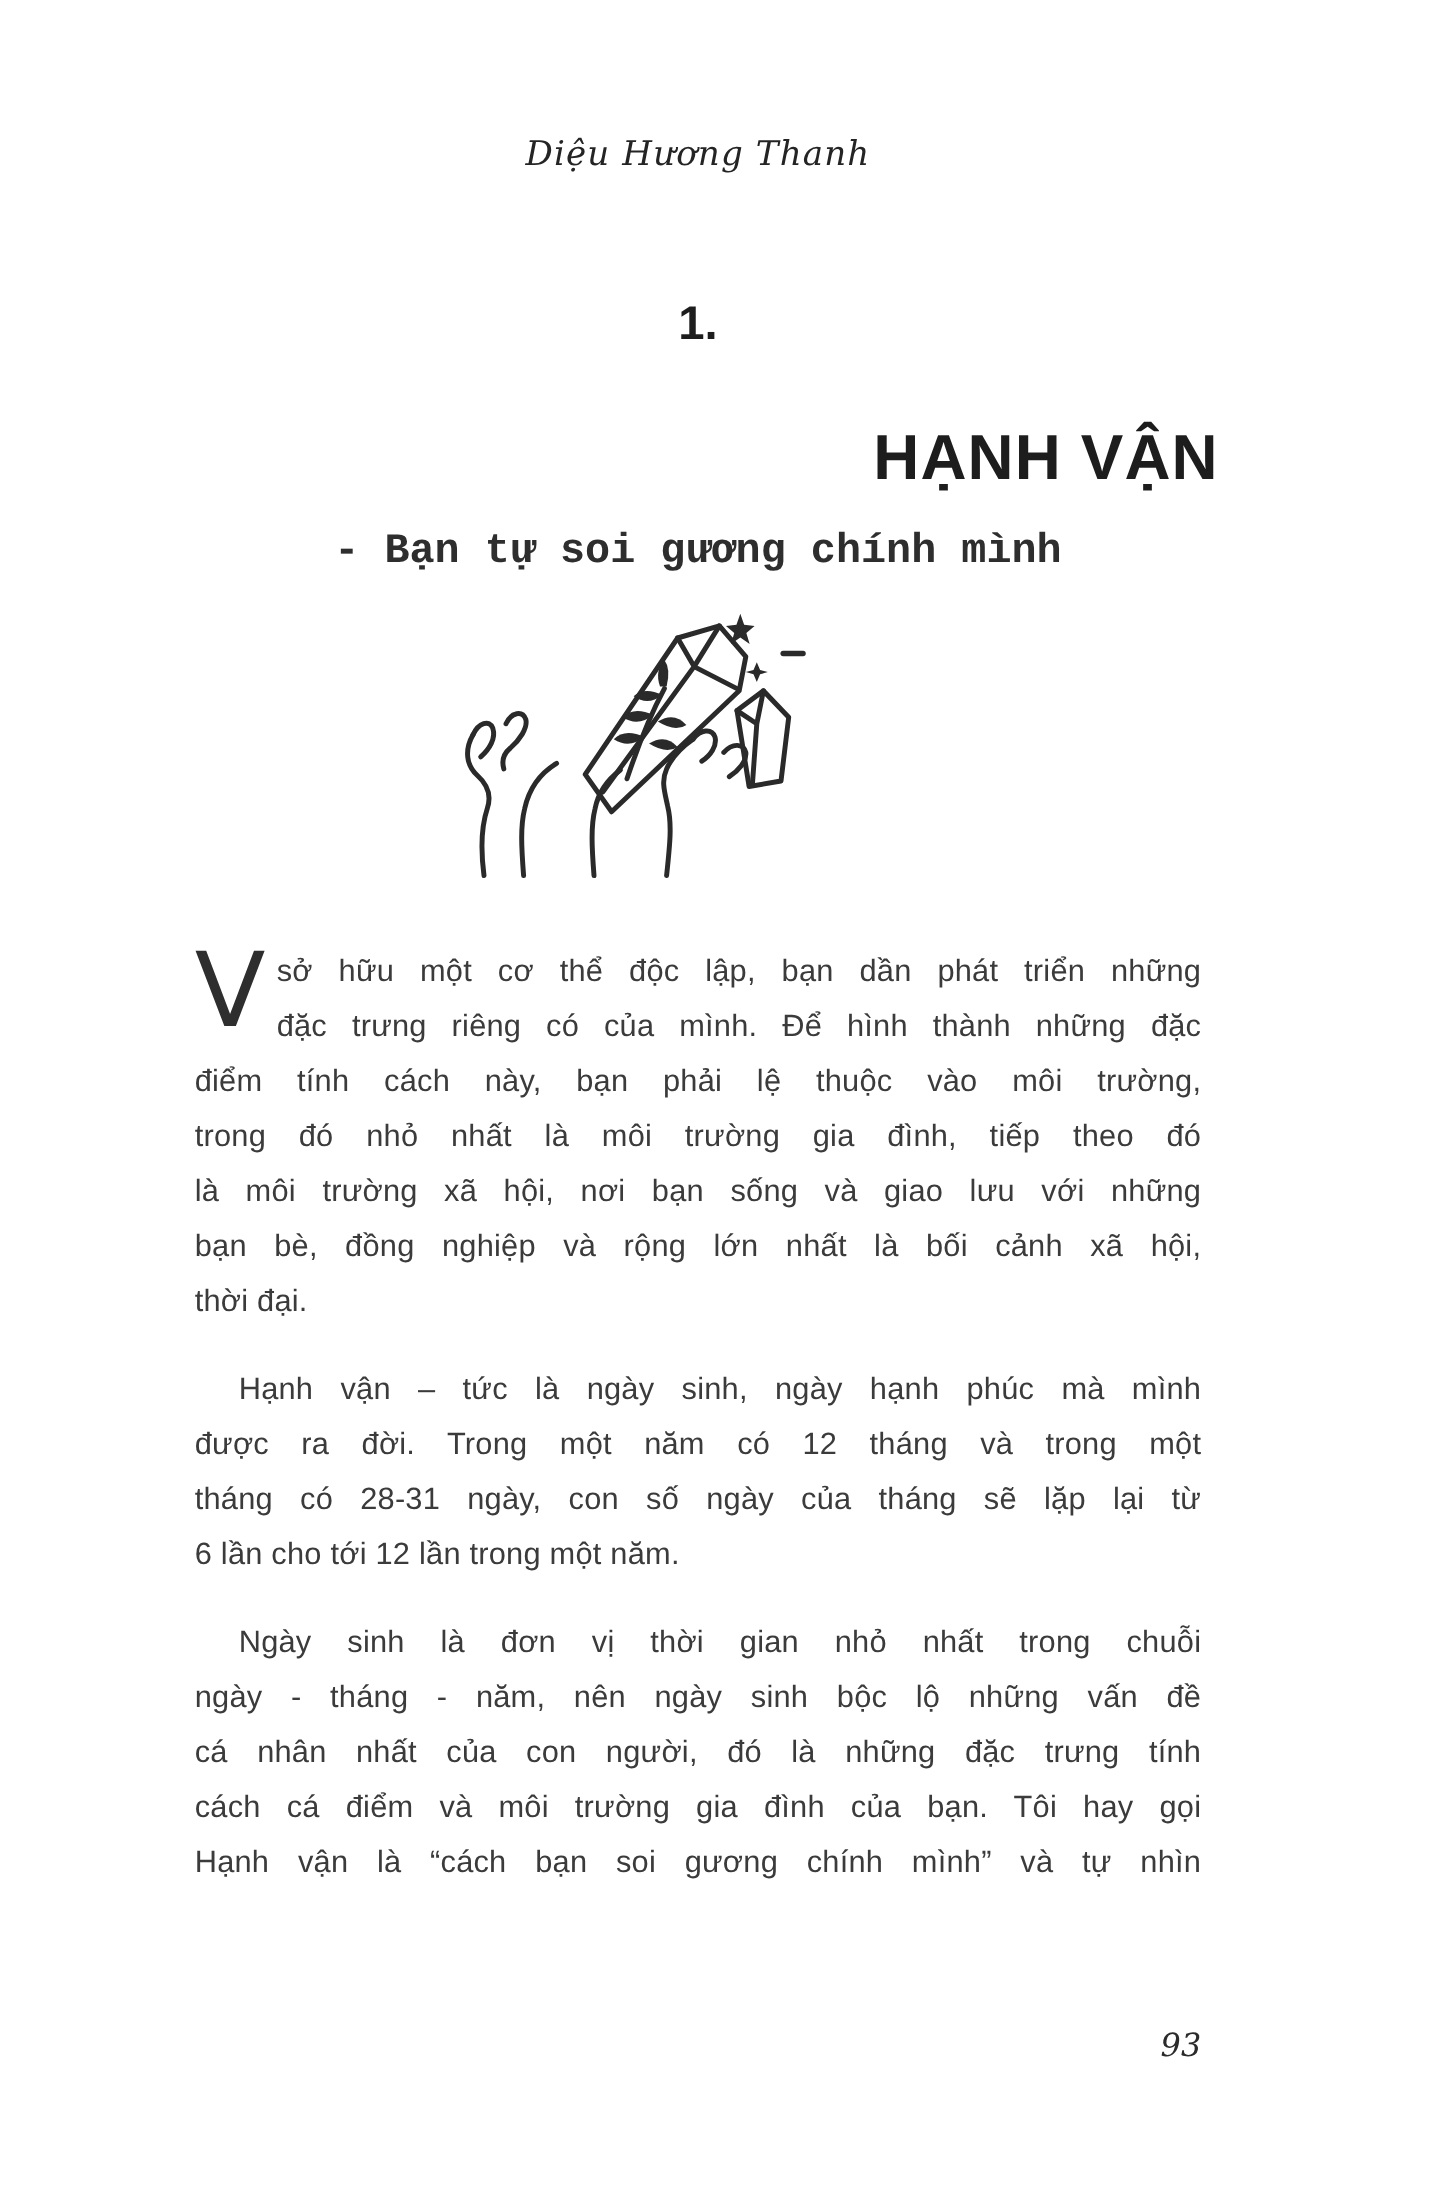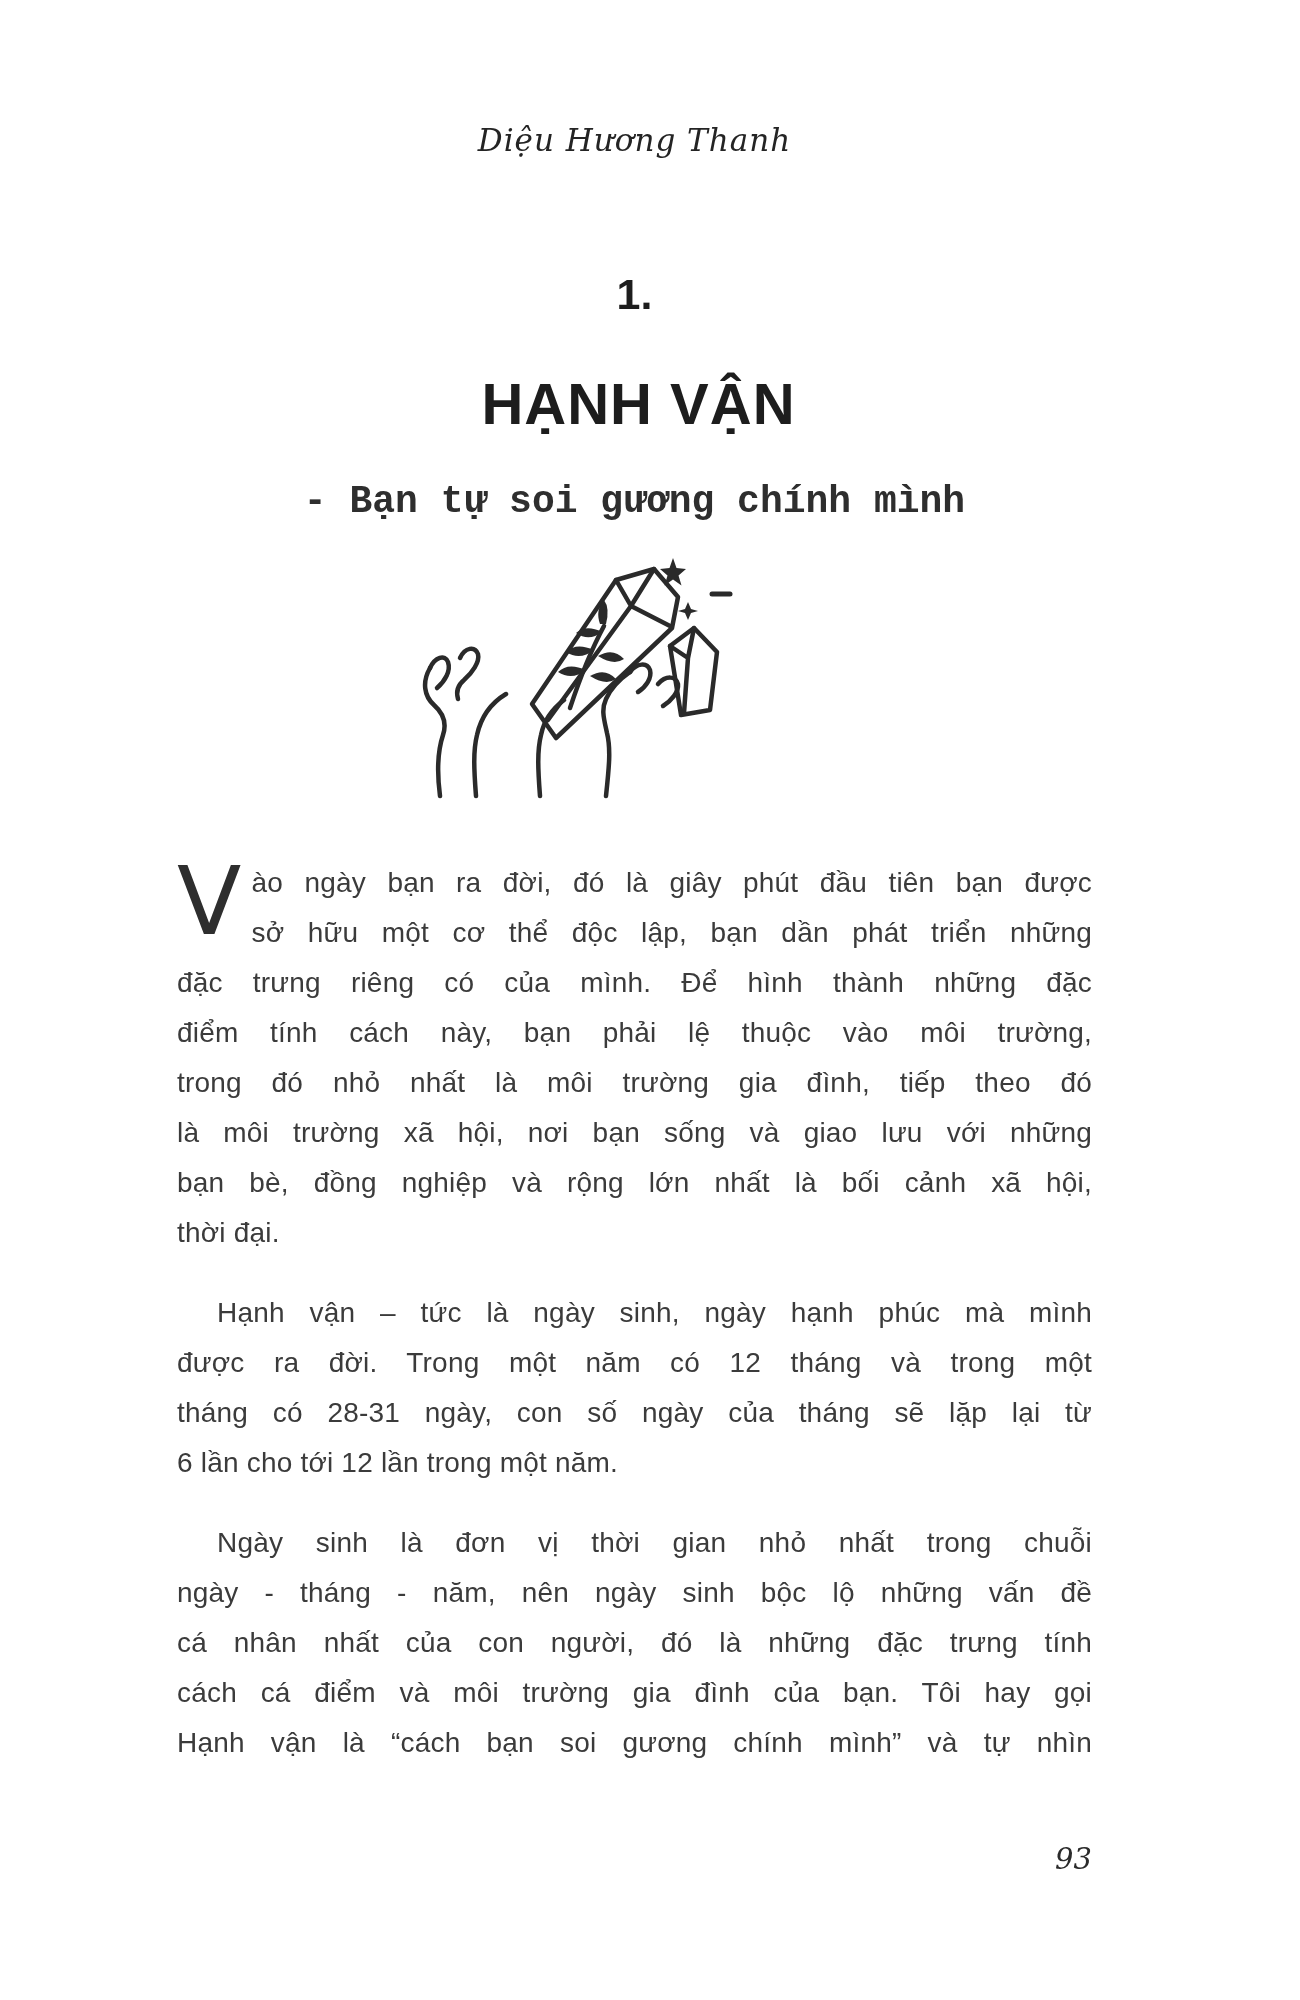--- a/index.html
+++ b/index.html
@@ -16,22 +16,22 @@
     text-align:center;
     font-family:"DejaVu Serif",serif;font-style:italic;
     font-size:31px;color:#242424;letter-spacing:1px;
   }
   .chapter-number{
     position:absolute;top:270px;left:177px;width:915px;
     text-align:center;font-size:43px;font-weight:bold;
     color:var(--heading,#1d1d1d);
   }
   .chapter-title{
-    position:absolute;top:366px;left:177px;width:915px;margin:4px;
-    text-align:center;font-size:58px;font-weight:bold;
+    position:absolute;top:366px;left:177px;width:915px;margin:16px;
+    text-align:right;font-size:58px;font-weight:bold;
     color:var(--heading,#1d1d1d);letter-spacing:1px;
   }
   .chapter-subtitle{
     position:absolute;top:480px;left:177px;width:915px;
     text-align:center;font-size:38px;font-weight:bold;
     color:#2e2e2e;
     font-family:Liberation Mono, monospace;
   }
   .illustration{
     position:absolute;top:552px;left:420px;width:320px;height:248px;
@@ -117,21 +117,20 @@
         <path fill="#2a2a2a" stroke="none" d="M253,6 L256.5,16 L266,17 L258.5,23.5 L261.5,33.5 L253,27.5 L244.5,33.5 L247.5,23.5 L240,17 L249.5,16 Z"></path>
         <path fill="#2a2a2a" stroke="none" d="M268,50 L271,57 L278,59 L271,61 L268,68 L265,61 L258,59 L265,57 Z"></path>
         <path d="M292,42 L310,42" stroke-width="5"></path>
       </g>
     </svg>
   </div>
 
   <div class="body-text">
       <div class="para">
         <span class="dropcap">V</span>
-        <div class="line">ào ngày bạn ra đời, đó là giây phút đầu tiên bạn được</div>
         <div class="line">sở hữu một cơ thể độc lập, bạn dần phát triển những</div>
         <div class="line">đặc trưng riêng có của mình. Để hình thành những đặc</div>
         <div class="line">điểm tính cách này, bạn phải lệ thuộc vào môi trường,</div>
         <div class="line">trong đó nhỏ nhất là môi trường gia đình, tiếp theo đó</div>
         <div class="line">là môi trường xã hội, nơi bạn sống và giao lưu với những</div>
         <div class="line">bạn bè, đồng nghiệp và rộng lớn nhất là bối cảnh xã hội,</div>
         <div class="line last">thời đại.</div>
       </div>
       <div class="para">
         <div class="line indent">Hạnh vận – tức là ngày sinh, ngày hạnh phúc mà mình</div>

